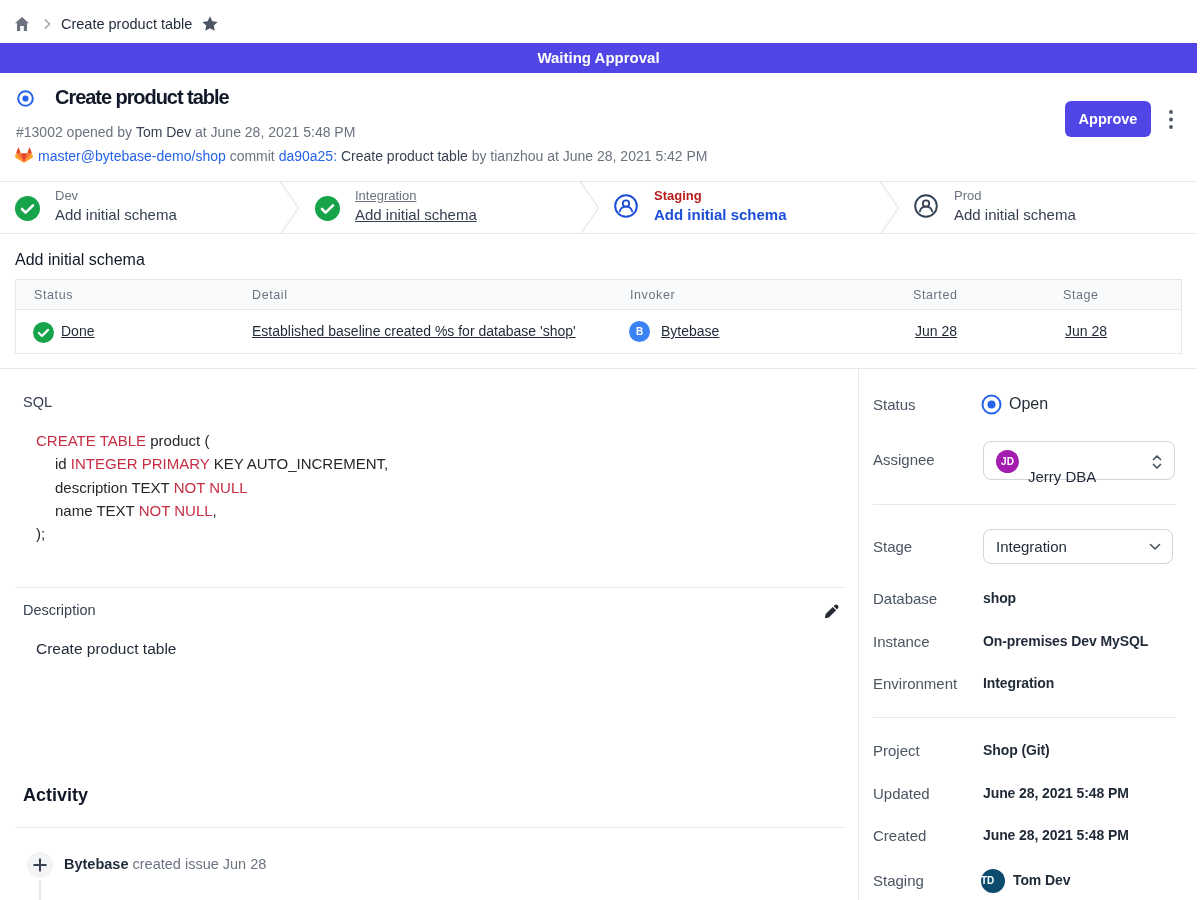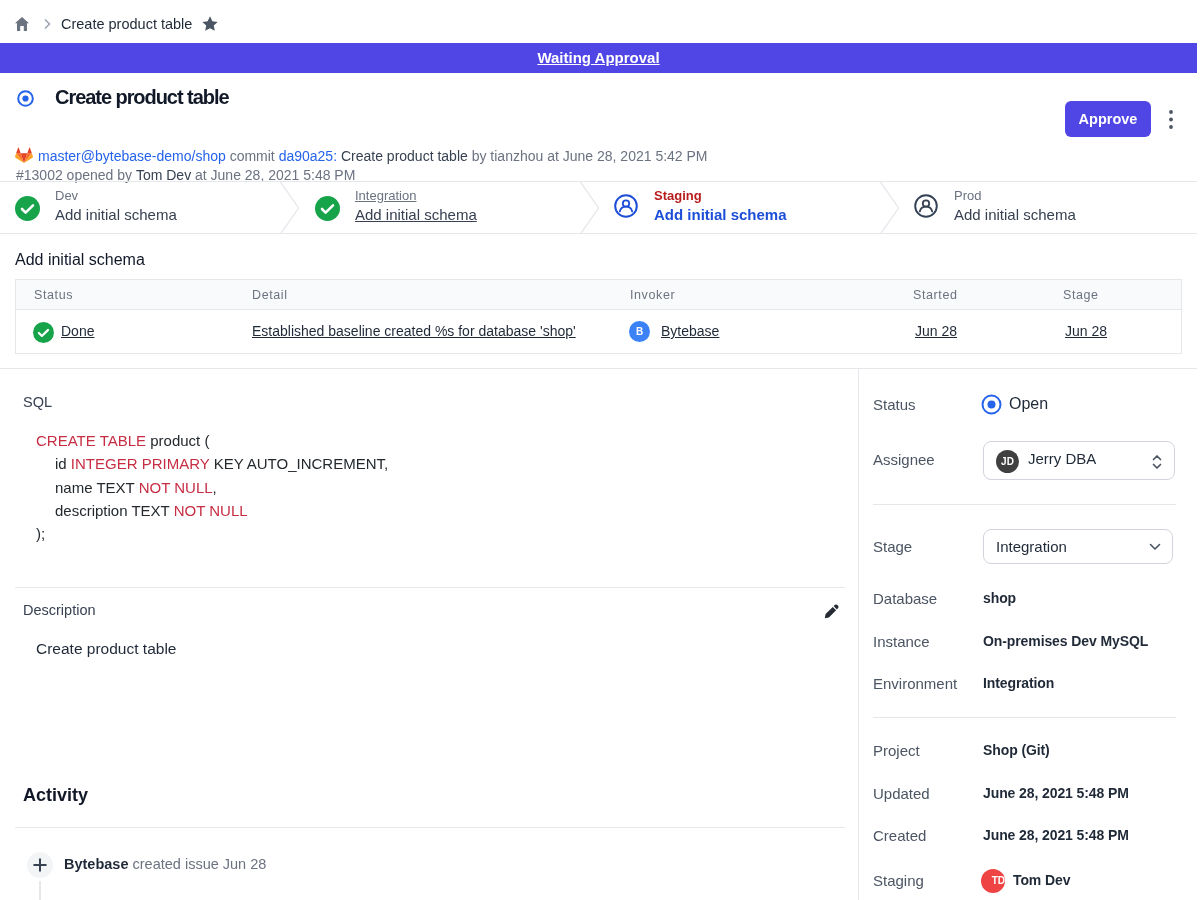--- a/index.html
+++ b/index.html
@@ -5,25 +5,25 @@
 * { margin:0; padding:0; box-sizing:border-box; }
 html,body { width:1200px; height:900px; background:#fff; font-family:"Liberation Sans", sans-serif; overflow:hidden; }
 body { position:relative; }
 .abs { position:absolute; }
 
 
 #crumb { left:0; top:0; width:1200px; height:43px; }
 #crumb .txt { position:absolute; left:61px; top:16px; font-size:14.5px; color:#1f2937; }
 
 
-#banner { left:0; top:43px; width:1197px; height:30px; background:#4f46e5; color:#fff; text-align:center; font-size:15px; font-weight:bold; line-height:30px;text-decoration:underline; }
+#banner { left:0; top:43px; width:1197px; height:30px; background:#4f46e5; color:#fff; text-align:center; font-size:15px; font-weight:bold; line-height:30px; }
 
 
 #title { left:55px; top:86px; font-size:20px; font-weight:bold; color:#111827; letter-spacing:-1.05px; }
-#meta { left:16px; top:124px; font-size:14px; color:#6b7280;margin-top:43px; }
+#meta { left:16px; top:124px; font-size:14px; color:#6b7280; }
 #commit { left:38px; top:148px; font-size:14px; color:#6b7280; }
 #commit a { color:#2563eb; text-decoration:none; }
 #approve { left:1065px; top:101px; width:86px; height:36px; background:#4f46e5; border-radius:6px; color:#fff; font-size:14.5px; font-weight:bold; text-align:center; line-height:36px; }
 
 
 #pipe { left:0; top:181px; width:1197px; height:53px; border-top:1px solid #e5e7eb; border-bottom:1px solid #e5e7eb; }
 .stage { position:absolute; top:0; height:52px; }
 .s-small { position:absolute; left:40px; top:6px; font-size:13px; color:#6b7280; }
 .s-big { position:absolute; left:40px; top:24px; font-size:15px; color:#374151; }
 .chev { position:absolute; top:0; }
@@ -172,22 +172,22 @@
     <div class="td" style="left:1049px;top:13px">Jun 28</div>
   </div>
 </div>
 
 <div id="hr-main" class="abs"></div>
 
 <div id="sql-label" class="abs">SQL</div>
 <div id="code" class="abs">
     <div><span class="k">CREATE TABLE</span> product (</div>
     <div class="ind">id <span class="k">INTEGER PRIMARY</span> KEY AUTO_INCREMENT,</div>
+    <div class="ind">description TEXT <span class="k">NOT NULL</span></div>
     <div class="ind">name TEXT <span class="k">NOT NULL</span>,</div>
-    <div class="ind">description TEXT <span class="k">NOT NULL</span></div>
     <div>);</div>
   </div>
 <div id="hr-desc" class="abs"></div>
 <div id="desc-label" class="abs">Description</div>
 <svg class="abs" style="left:823px;top:602px" width="16" height="17" viewBox="0 0 16 17">
     <path fill="#262b33" d="M2.6 12.1 L9.8 4.9 L13.1 8.2 L5.9 15.4 L1.8 16.2 Z"></path>
     <path fill="#262b33" d="M10.6 4.1 l0.8 -0.8 a2.25 2.25 0 0 1 3.3 3.3 l-0.8 0.8 Z"></path>
   </svg>
 <div id="desc-text" class="abs">Create product table</div>
 <div id="act-h" class="abs">Activity</div>
@@ -203,22 +203,22 @@
 <div id="sidebar" class="abs">
   <div class="sb-label" style="top:396px;top:27px">Status</div>
   <svg class="abs" style="left:122px;top:25px" width="21" height="21" viewBox="0 0 21 21">
       <circle cx="10.5" cy="10.5" r="9" fill="none" stroke="#2563eb" stroke-width="2"></circle>
       <circle cx="10.5" cy="10.5" r="4" fill="#2563eb"></circle>
     </svg>
   <div class="abs" style="left:150px;top:26px;font-size:16px;color:#1f2937">Open</div>
 
   <div class="sb-label" style="top:82px">Assignee</div>
   <div class="selbox" style="left:124px;top:72px;width:192px;height:39px">
-    <div class="abs" style="left:12px;top:7.5px;width:23px;height:23px;border-radius:50%;background:#404040;color:#fff;font-size:10px;font-weight:bold;text-align:center;line-height:23px">JD</div>
-    <div class="abs" style="left:44px;top:8px;font-size:15px;color:#1f2937">Jerry DBA</div>
+    <div class="abs" style="left:12px;top:7.5px;width:23px;height:23px;border-radius:50%;background:#a21caf;color:#fff;font-size:10px;font-weight:bold;text-align:center;line-height:23px">JD</div>
+    <div class="abs" style="left:44px;top:26px;font-size:15px;color:#1f2937">Jerry DBA</div>
     <svg class="abs" style="left:167px;top:12px" width="12" height="16" viewBox="0 0 12 16">
         <path fill="none" stroke="#4b5563" stroke-width="1.7" stroke-linecap="round" stroke-linejoin="round" d="M2.5 5.5 L6 2 L9.5 5.5 M2.5 10.5 L6 14 L9.5 10.5"></path>
       </svg>
   </div>
 
   <div class="sb-hr" style="top:135px"></div>
 
   <div class="sb-label" style="top:169px">Stage</div>
   <div class="selbox" style="left:124px;top:160px;width:190px;height:35px">
     <div class="abs" style="left:12px;top:8px;font-size:15px;color:#1f2937">Integration</div>
@@ -241,15 +241,15 @@
   <div class="sb-label" style="top:373px">Project</div>
   <div class="sb-val" style="top:373px">Shop (Git)</div>
 
   <div class="sb-label" style="top:416px">Updated</div>
   <div class="sb-val" style="top:416px">June 28, 2021 5:48 PM</div>
 
   <div class="sb-label" style="top:458px">Created</div>
   <div class="sb-val" style="top:458px">June 28, 2021 5:48 PM</div>
 
   <div class="sb-label" style="top:503px">Staging</div>
-  <div class="abs" style="left:122px;top:500px;width:24px;height:24px;border-radius:50%;background:#ef4444;color:#fff;font-size:10px;font-weight:bold;text-align:right;line-height:24px">TD</div>
+  <div class="abs" style="left:122px;top:500px;width:24px;height:24px;border-radius:50%;background:#0c4a6e;color:#fff;font-size:10px;font-weight:bold;text-align:left;line-height:24px">TD</div>
   <div class="sb-val" style="left:154px;top:503px">Tom Dev</div>
 </div>
 
 </body></html>

